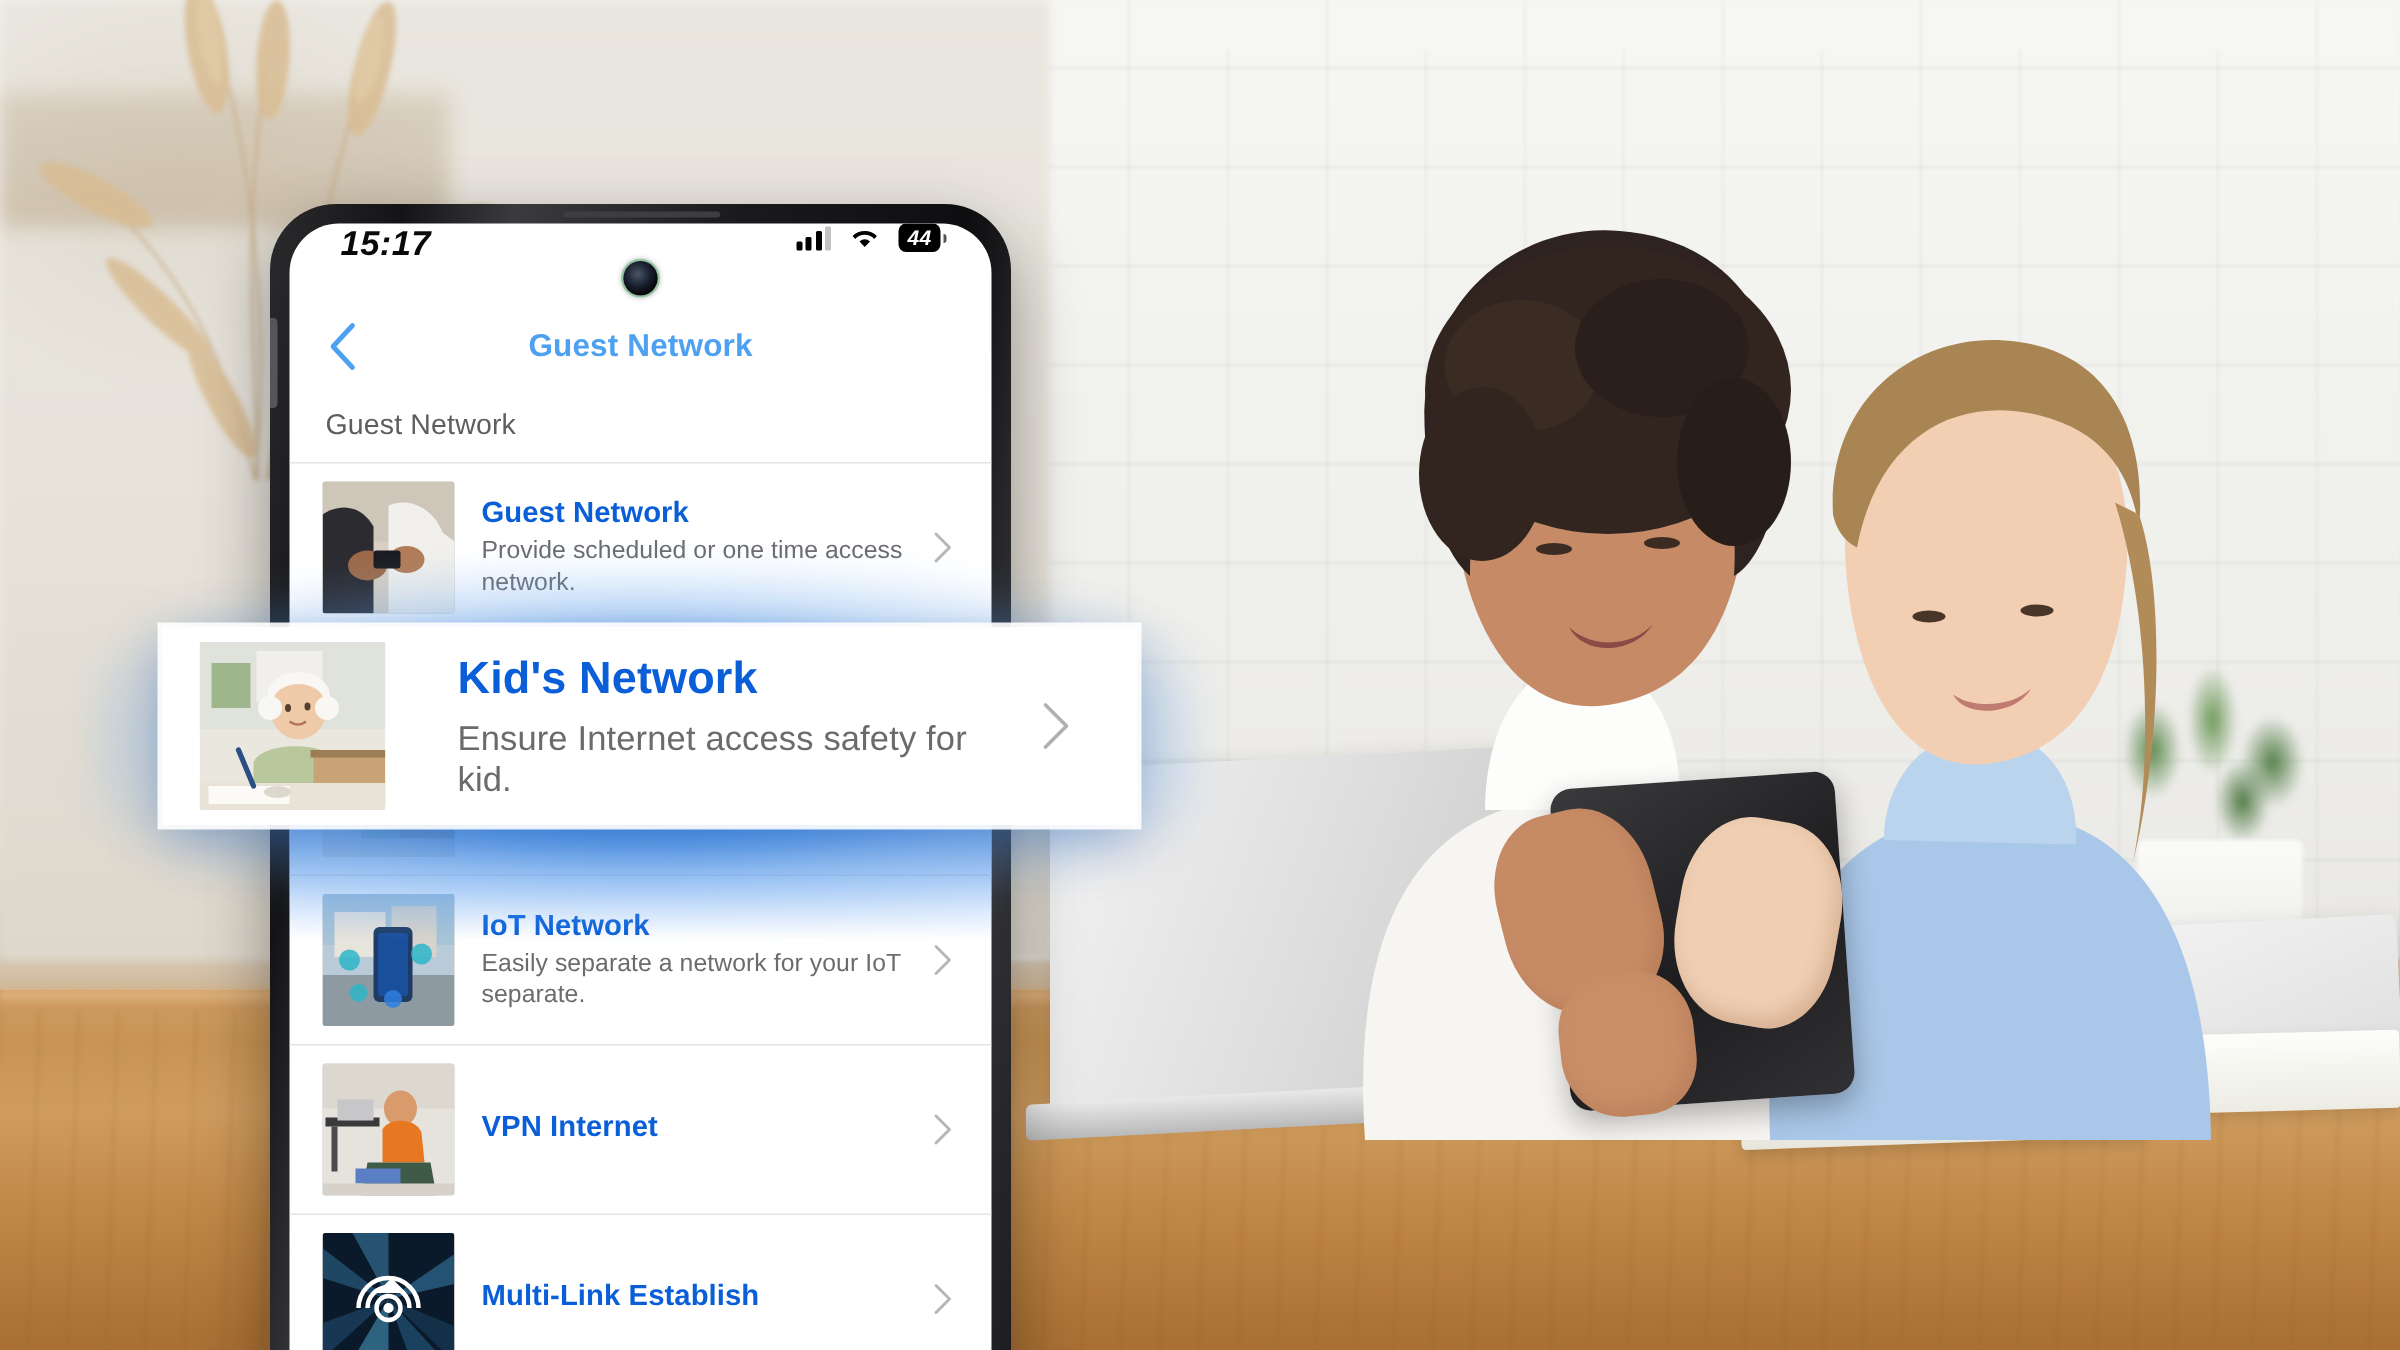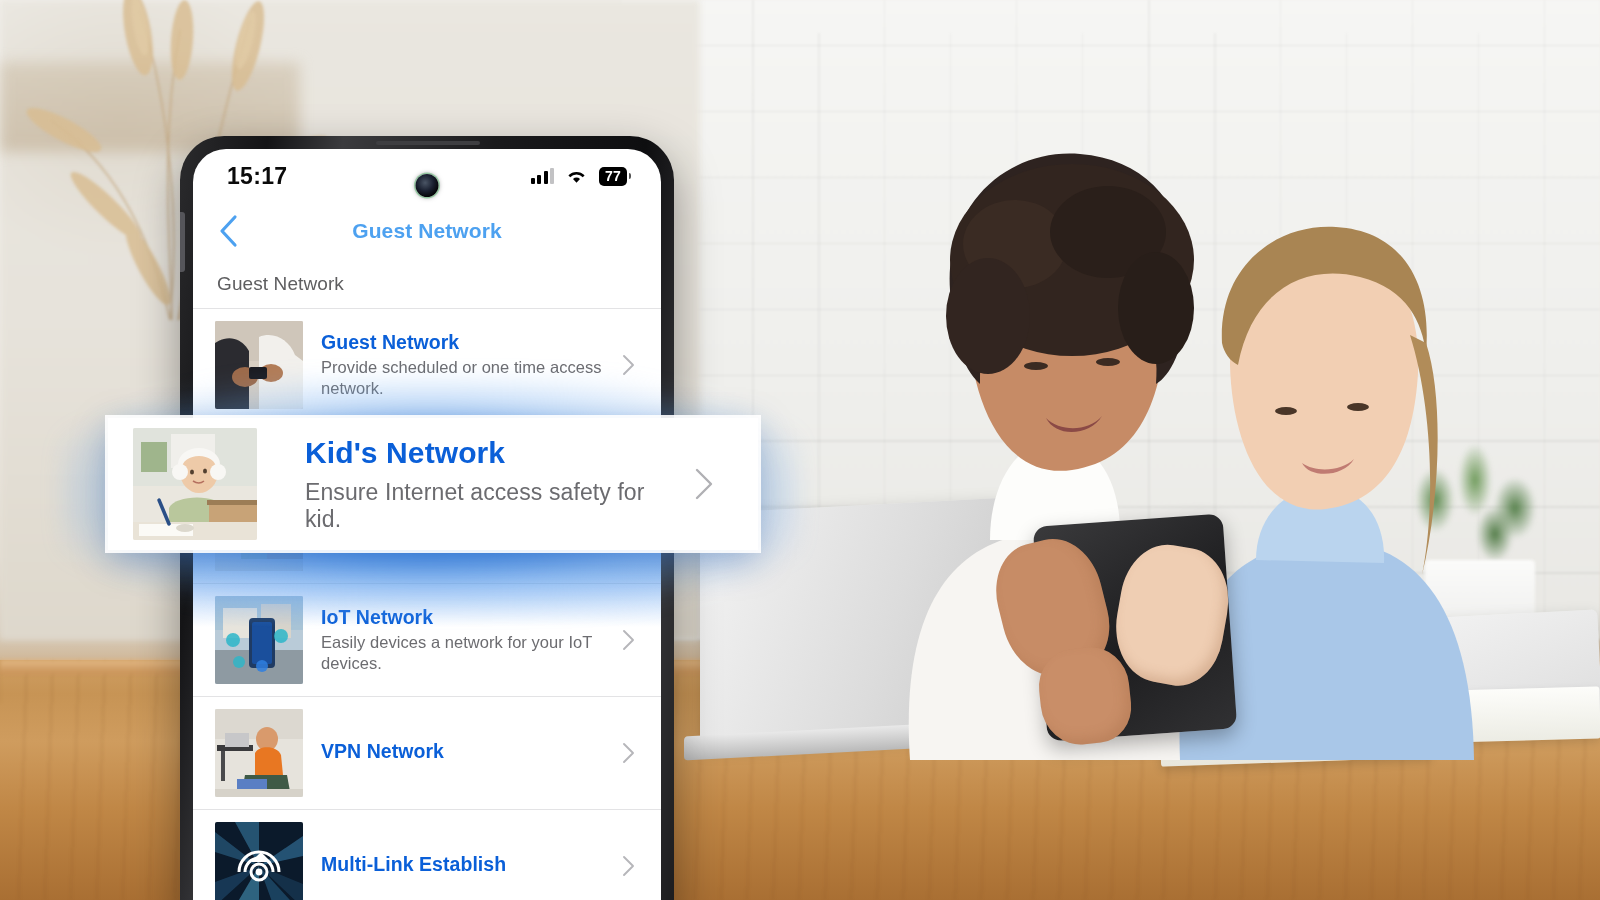--- a/index.html
+++ b/index.html
@@ -150,22 +150,22 @@
     content:""; position:absolute; left:0; top:76px; width:5px; height:60px;
     background:#55555a; border-radius:0 3px 3px 0;
   }
   .screen {
     width:468px; height:767px; background:#ffffff;
     border-radius:33px 33px 0 0; overflow:hidden; position:relative;
   }
 
   
   .statusbar {
-    height:54px; display:flex; align-items:center;
-    padding:0 30px 0 34px; position:relative;
+    height:54px; display:flex; align-items:flex-start;
+    padding:0 30px 0 34px; position:relative;font-style:italic;
   }
   .clock { font-size:23px; font-weight:700; color:#0a0a0a; letter-spacing:.3px; }
   .camera {
     position:absolute; left:50%; top:25px; transform:translateX(-50%);
     width:23px; height:23px; border-radius:50%;
     background:radial-gradient(circle at 42% 38%, #4a5565 0%, #1a2030 42%, #050608 72%, #0b0d12 100%);
     box-shadow:0 0 0 1.5px rgba(96,190,120,.55), 0 0 5px rgba(0,0,0,.5);
   }
   .status-right { margin-left:auto; display:flex; align-items:center; gap:11px; }
   .bars { display:flex; align-items:flex-end; gap:2.5px; height:16px; }
@@ -347,21 +347,21 @@
         <div class="bars">
             <i></i>
             <i></i>
             <i></i>
             <i></i>
           </div>
         <svg class="wifi" viewBox="0 0 24 18">
           <path d="M12 15.6 L8.3 11.6 a5.4 5.4 0 0 1 7.4 0 Z" fill="#000"></path>
           <path d="M12 4.2 a12 12 0 0 1 8.6 3.6 l-1.9 2.0 a9.3 9.3 0 0 0 -13.4 0 L3.4 7.8 A12 12 0 0 1 12 4.2 Z" fill="#000"></path>
         </svg>
-        <div class="battery">77</div>
+        <div class="battery">44</div>
         <div class="bat-tip"></div>
       </div>
     </div>
 
     <div class="navbar">
       <svg class="back-chevron" viewBox="0 0 22 34">
         <path d="M18 3 L5 17 L18 31" stroke="#4da1f0" stroke-width="3.2" fill="none" stroke-linecap="round" stroke-linejoin="round"></path>
       </svg>
       <div class="nav-title">Guest Network</div>
     </div>
@@ -426,21 +426,21 @@
           <rect x="34" y="22" width="26" height="50" rx="4" fill="#1f3b63"></rect>
           <rect x="37" y="26" width="20" height="42" rx="2" fill="#1a4f9c"></rect>
           <circle cx="18" cy="44" r="7" fill="#2bb6c9" opacity=".85"></circle>
           <circle cx="66" cy="40" r="7" fill="#2bb6c9" opacity=".85"></circle>
           <circle cx="24" cy="66" r="6" fill="#2bb6c9" opacity=".8"></circle>
           <circle cx="47" cy="70" r="6" fill="#2f7fe0" opacity=".85"></circle>
         </svg>
       </div>
       <div class="row-text">
         <div class="row-title">IoT Network</div>
-        <div class="row-sub">Easily devices a network for your IoT devices.</div>
+        <div class="row-sub">Easily separate a network for your IoT separate.</div>
       </div>
       <svg class="row-chev" viewBox="0 0 13 22">
         <path d="M2 2 L11 11 L2 20" stroke="#b6b6ba" stroke-width="1.9" fill="none" stroke-linecap="round" stroke-linejoin="round"></path>
       </svg>
     </div>
 
     <div class="row">
       <div class="thumb">
         <svg viewBox="0 0 88 88" preserveAspectRatio="none">
           <rect width="88" height="88" fill="#e6e3dc"></rect>
@@ -449,21 +449,21 @@
           <rect x="6" y="42" width="4" height="30" fill="#4a4a4c"></rect>
           <rect x="10" y="24" width="24" height="14" fill="#c7c7c9"></rect>
           <ellipse cx="52" cy="30" rx="11" ry="12" fill="#d99a6c"></ellipse>
           <path d="M40 44 C 44 36 62 36 66 46 L68 66 L40 66 Z" fill="#e87722"></path>
           <path d="M30 66 L72 66 L76 88 L26 88 Z" fill="#3f5a46"></path>
           <rect x="22" y="70" width="30" height="10" fill="#5a7fc4"></rect>
           <rect x="0" y="80" width="88" height="8" fill="#d6d2c9"></rect>
         </svg>
       </div>
       <div class="row-text">
-        <div class="row-title">VPN Network</div>
+        <div class="row-title">VPN Internet</div>
       </div>
       <svg class="row-chev" viewBox="0 0 13 22">
         <path d="M2 2 L11 11 L2 20" stroke="#b6b6ba" stroke-width="1.9" fill="none" stroke-linecap="round" stroke-linejoin="round"></path>
       </svg>
     </div>
 
     <div class="row">
       <div class="thumb">
         <svg viewBox="0 0 88 88" preserveAspectRatio="none">
           <rect width="88" height="88" fill="#0b1a2b"></rect>

